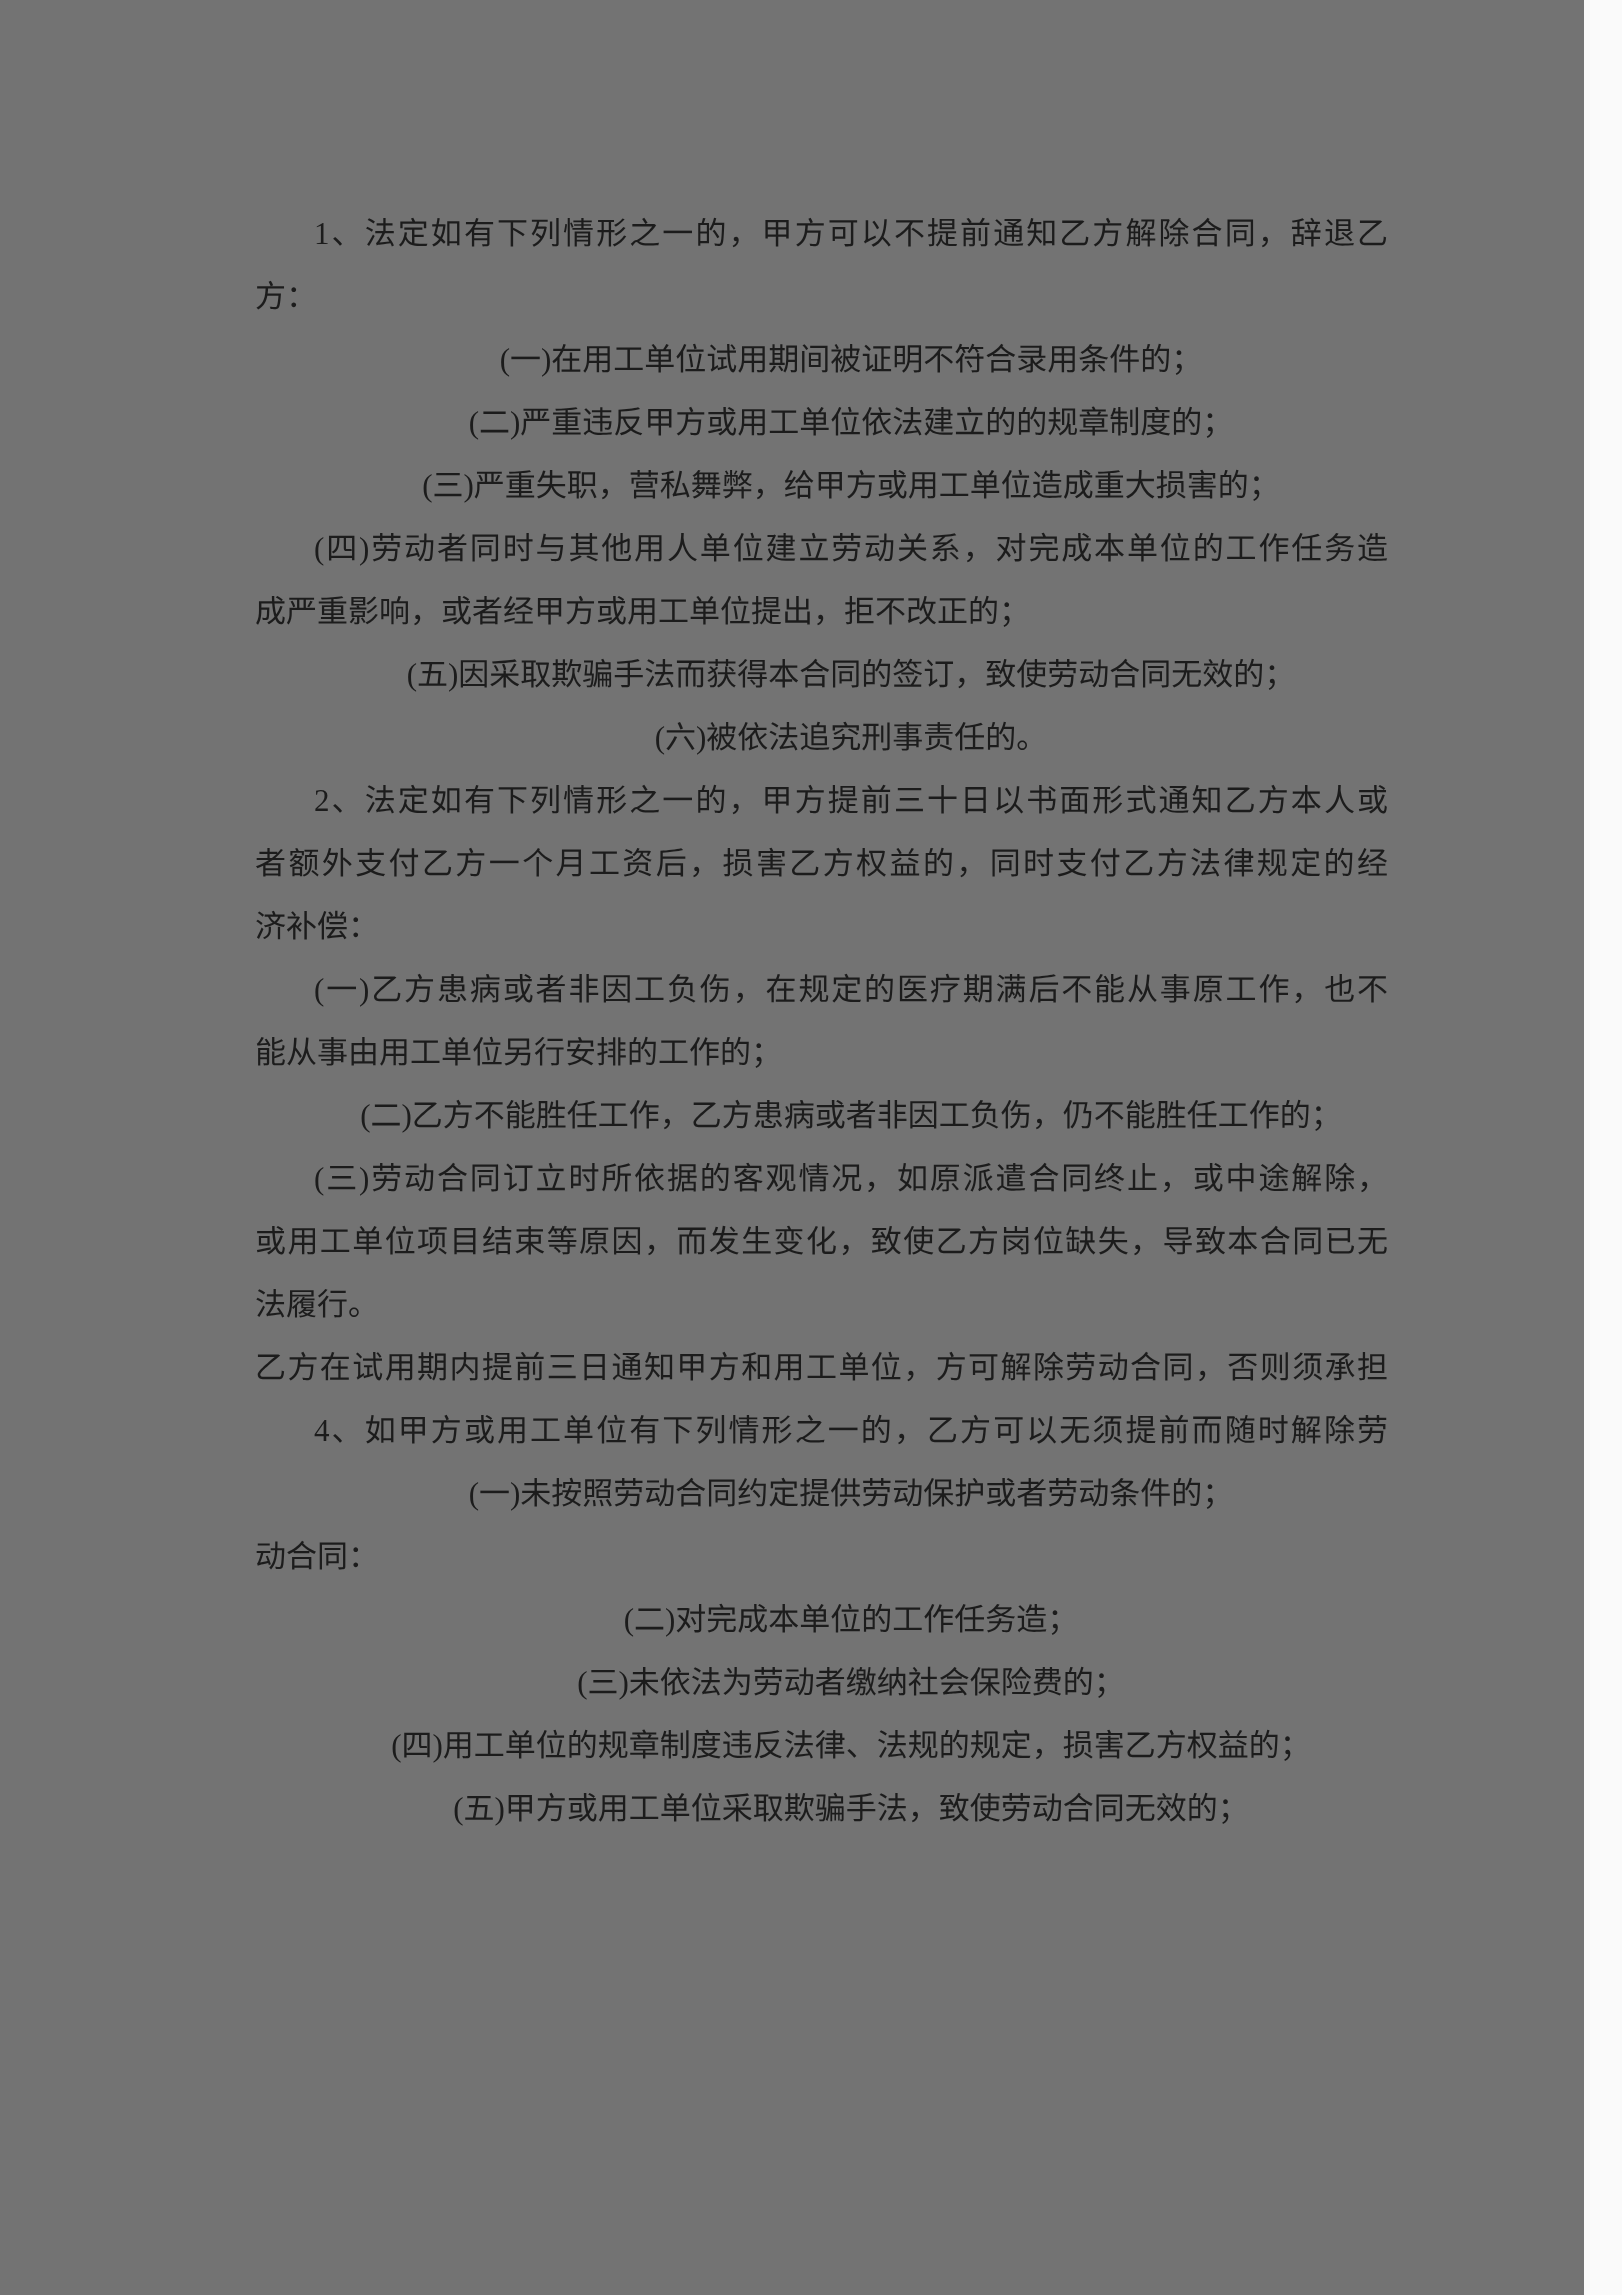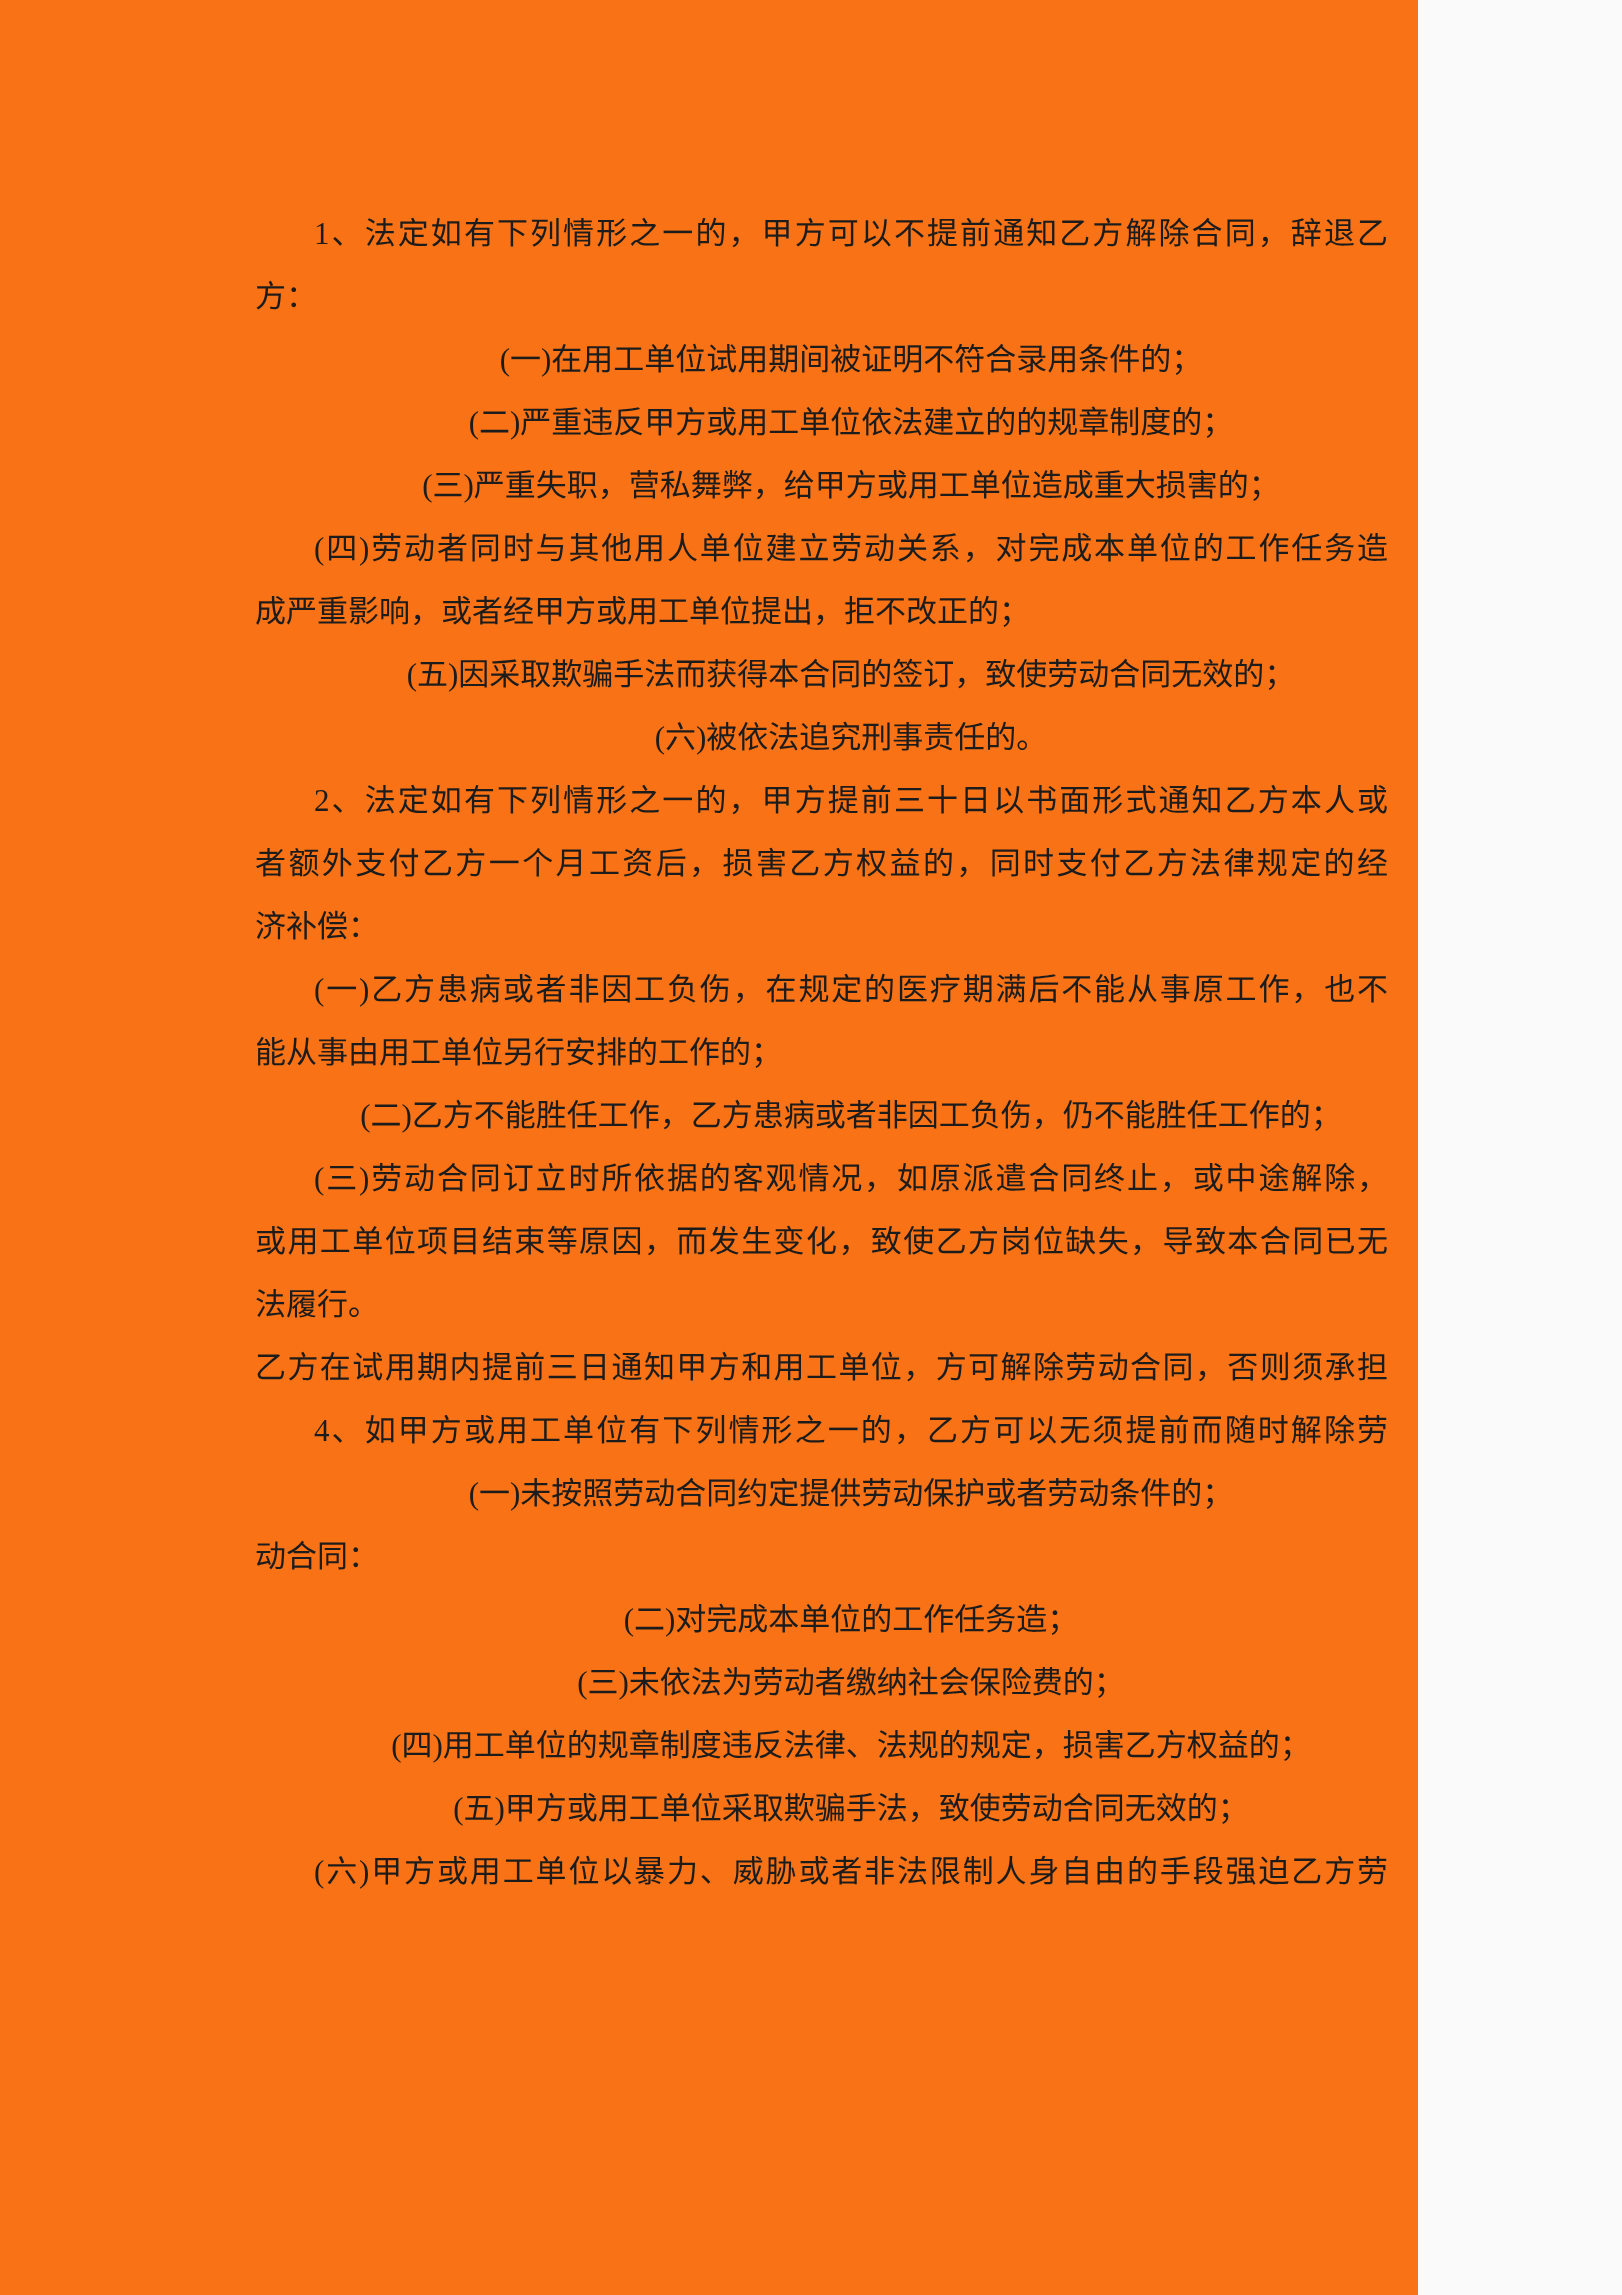--- a/index.html
+++ b/index.html
@@ -4,24 +4,25 @@
 <style>
   html, body { margin: 0; padding: 0; }
   body {
     width: 1623px;
     height: 2295px;
     background: #fafafa;
     font-family: "Liberation Serif", "DejaVu Serif", serif;
   }
   .page {
     position: relative;
-    width: 1418px;
+    width: 1540px;
     height: 2295px;
-    background: #f97316;
+    background: #737373;
     overflow: hidden;
+    padding-left: 44px;
   }
   .text-block {
     position: absolute;
     left: 255px;
     top: 202px;
     width: 1133px;
     font-size: 31px;
     line-height: 63px;
     color: #1c1c1c;
     letter-spacing: 0;
@@ -63,16 +64,15 @@
     <div class="line fill">或用工单位项目结束等原因，而发生变化，致使乙方岗位缺失，导致本合同已无</div>
     <div class="line">法履行。</div>
     <div class="line fill">乙方在试用期内提前三日通知甲方和用工单位，方可解除劳动合同，否则须承担</div>
     <div class="line indent fill">4、如甲方或用工单位有下列情形之一的，乙方可以无须提前而随时解除劳</div>
     <div class="line indent">(一)未按照劳动合同约定提供劳动保护或者劳动条件的；</div>
     <div class="line">动合同：</div>
     <div class="line indent">(二)对完成本单位的工作任务造；</div>
     <div class="line indent">(三)未依法为劳动者缴纳社会保险费的；</div>
     <div class="line indent">(四)用工单位的规章制度违反法律、法规的规定，损害乙方权益的；</div>
     <div class="line indent">(五)甲方或用工单位采取欺骗手法，致使劳动合同无效的；</div>
-    <div class="line indent fill">(六)甲方或用工单位以暴力、威胁或者非法限制人身自由的手段强迫乙方劳</div>
   </div>
 </div>
 
 
 </body></html>

